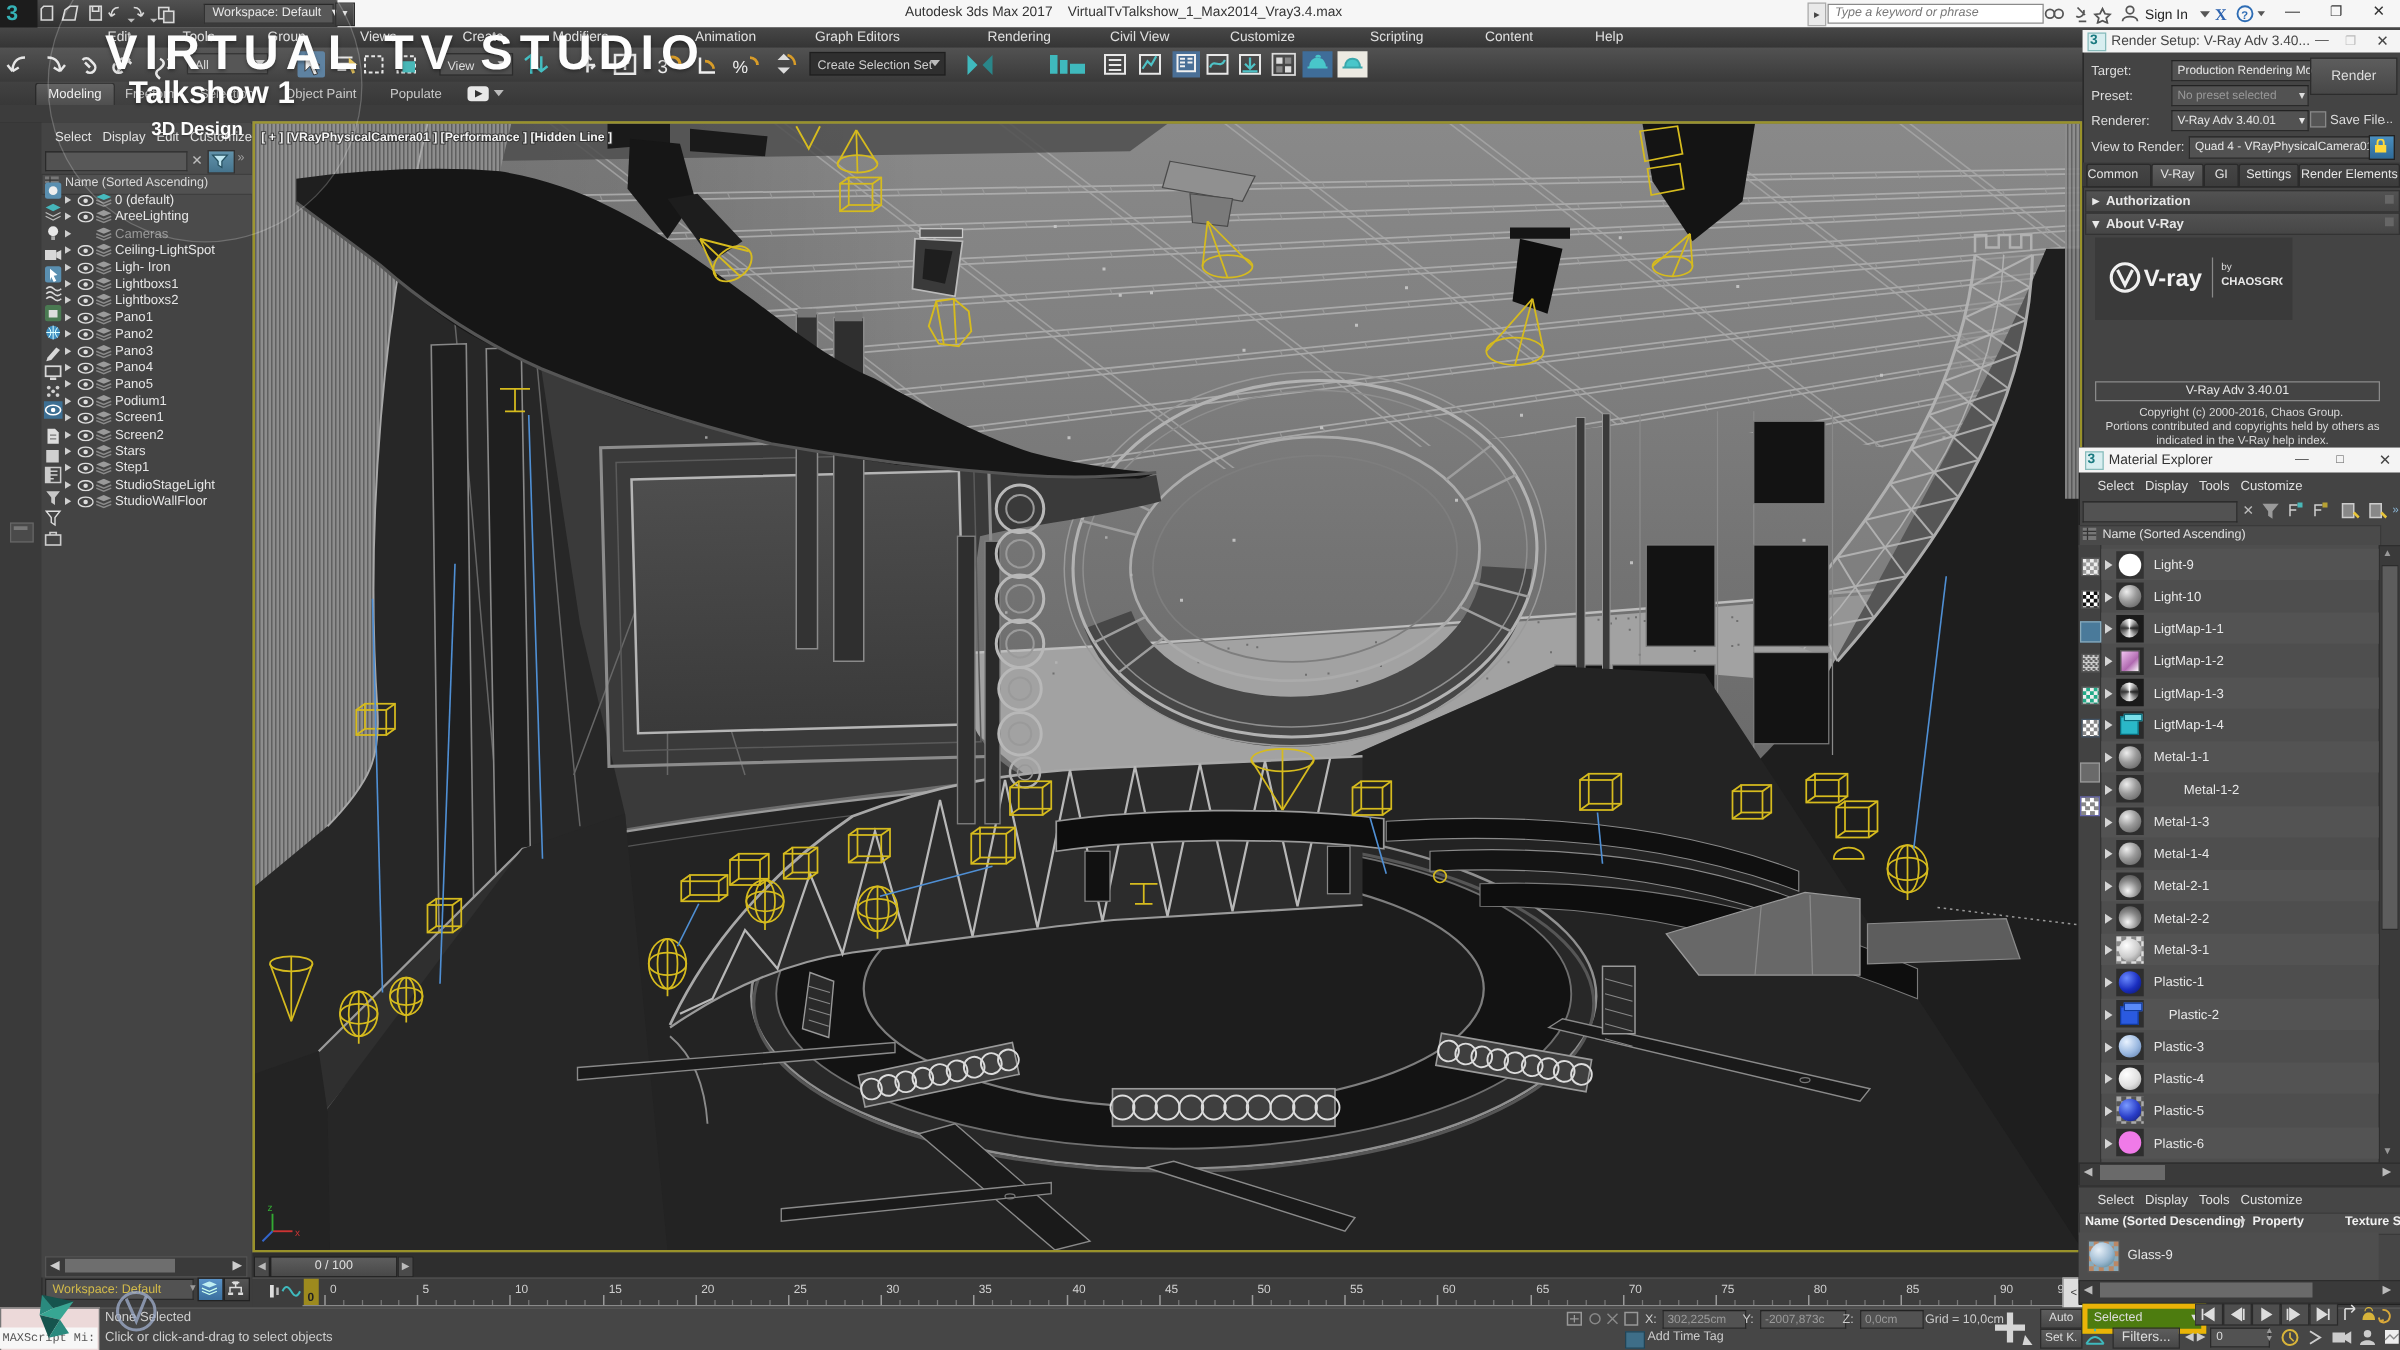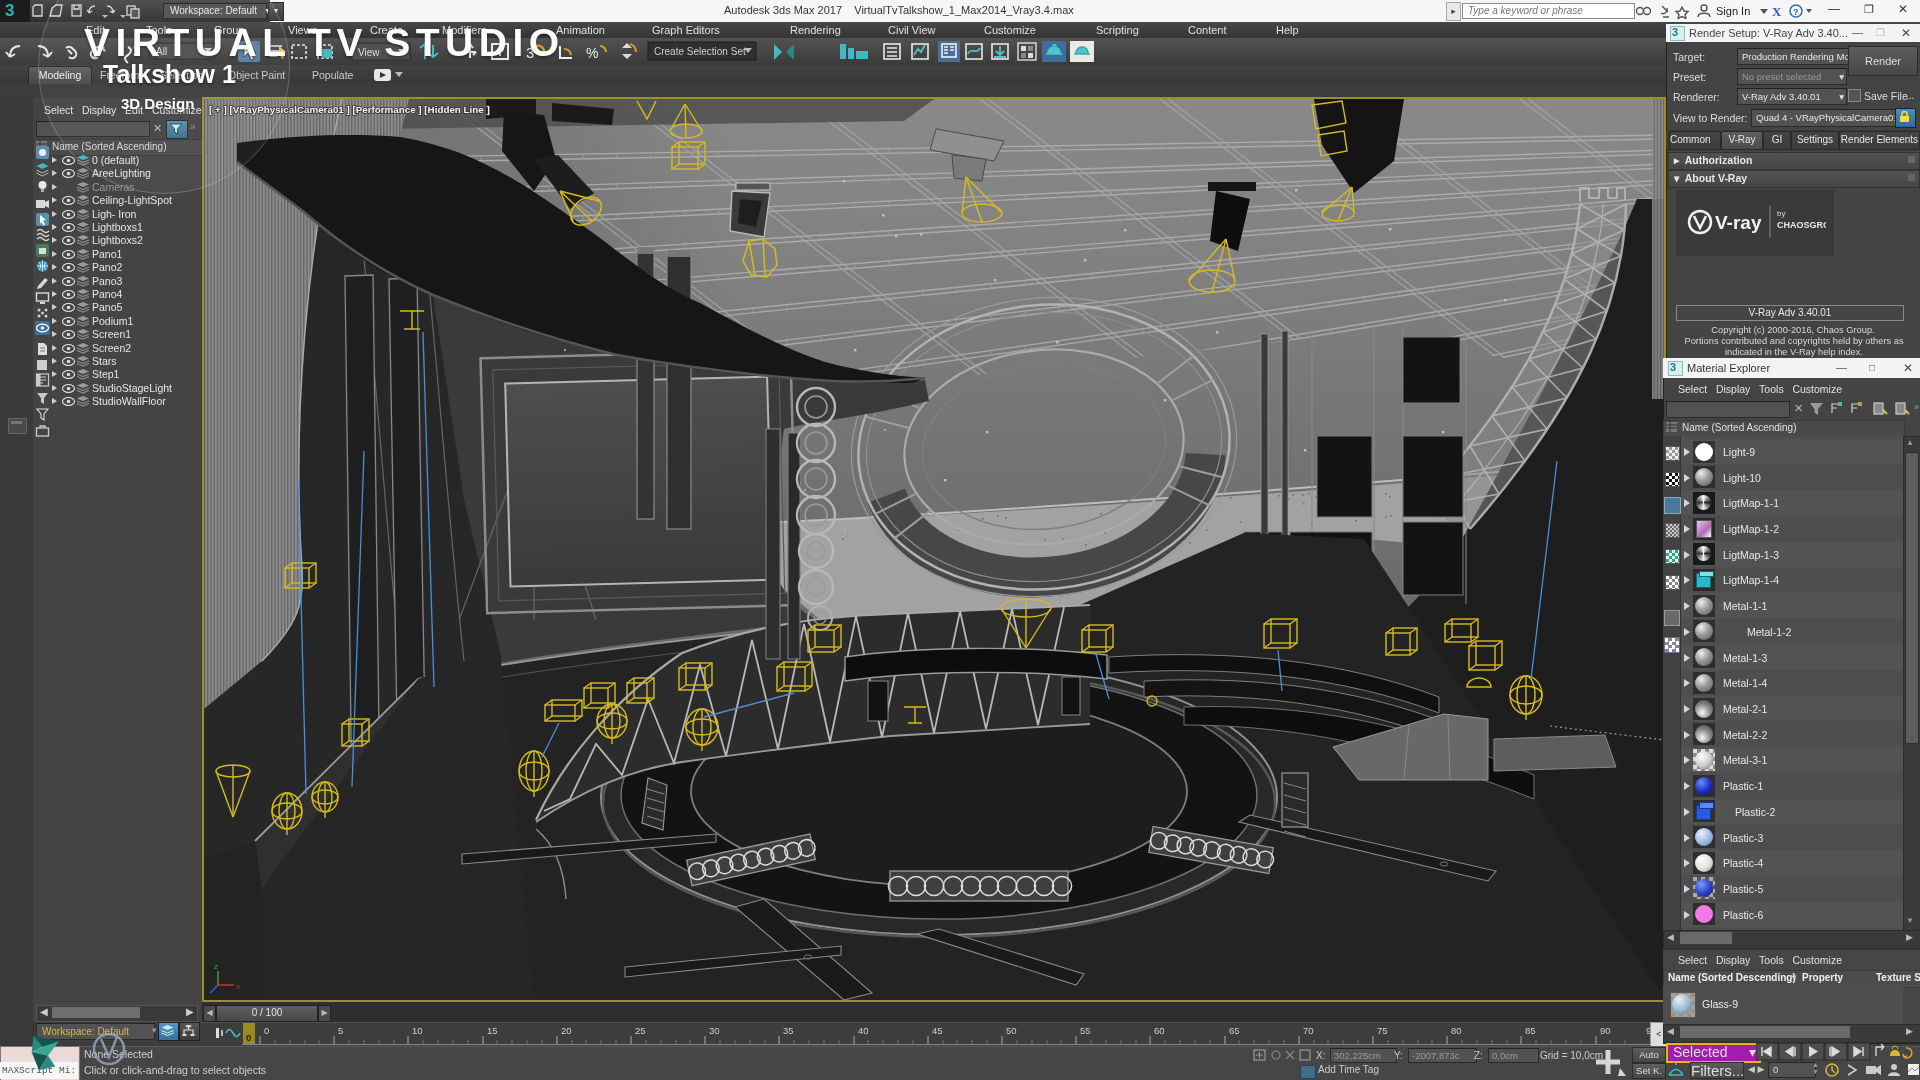--- a/index.html
+++ b/index.html
@@ -1812,41 +1812,41 @@
 <div class="a tx" style="left:1876px;top:972px;color:#f0f0f0;font-size:10px;font-weight:bold;">Texture Siz</div>
 <div class="a" style="left:1663px;top:986px;width:240px;height:38px;background:#4e4e4e;"></div>
 <div class="a" style="left:1670px;top:992px;width:24px;height:24px;background:repeating-conic-gradient(#b86 0 25%,#8ab 0 50%) 0 0/8px 8px;border:1px solid #555;"></div>
 <div class="a" style="left:1672px;top:994px;width:20px;height:20px;border-radius:50%;background:radial-gradient(circle at 35% 30%,#e8f0f8,#9ab8d0 55%,#46788a);"></div>
 <div class="a tx" style="left:1702px;top:998px;color:#e8e8e8;font-size:10.5px;">Glass-9</div>
 <div class="a" style="left:1663px;top:1024px;width:257px;height:17px;background:#3a3a3a;border:1px solid #2c2c2c;"></div>
 <div class="a tx" style="left:1667px;top:1026px;color:#bbb;font-size:9px;">◀</div>
 <div class="a" style="left:1680px;top:1026px;width:170px;height:12px;background:#6a6a6a;"></div>
 <div class="a tx" style="left:1906px;top:1026px;color:#bbb;font-size:9px;">▶</div>
 
-<div class="a" style="left:1666px;top:1043px;width:86px;height:16px;background:#a21caf;border:2px solid #eab308;color:#ddd;font-size:14px;line-height:15px;padding-left:5px;">Selected<span style="float:right;margin-right:3px;">▾</span></div>
+<div class="a" style="left:1666px;top:1043px;width:86px;height:16px;background:#4d7c0f;border:4px solid #eab308;color:#ddd;font-size:10px;line-height:15px;padding-left:5px;">Selected<span style="float:right;margin-right:3px;">▾</span></div>
 <svg class="a" style="left:1756px;top:1043px" width="164" height="18" viewBox="0 0 164 18">
       <rect x="0" y="0" width="22" height="17" fill="#4e4e4e" stroke="#2a2a2a"></rect>
       <path d="M6,4 v9 m9,-9 l-7,4.5 7,4.5 z" stroke="#ddd" fill="#ddd" stroke-width="1.4"></path>
       <rect x="23" y="0" width="22" height="17" fill="#4e4e4e" stroke="#2a2a2a"></rect>
       <path d="M37,4 l-7,4.5 7,4.5 z M39,4 v9" stroke="#ddd" fill="#ddd" stroke-width="1.4"></path>
       <rect x="46" y="0" width="22" height="17" fill="#4e4e4e" stroke="#2a2a2a"></rect>
       <path d="M53,3 l9,5.5 -9,5.5 z" fill="#ddd"></path>
       <rect x="69" y="0" width="22" height="17" fill="#4e4e4e" stroke="#2a2a2a"></rect>
       <path d="M76,4 l7,4.5 -7,4.5 z M74,4 v9" stroke="#ddd" fill="#ddd" stroke-width="1.4"></path>
       <rect x="92" y="0" width="22" height="17" fill="#4e4e4e" stroke="#2a2a2a"></rect>
       <path d="M98,4 l7,4.5 -7,4.5 z M107,4 v9" stroke="#ddd" fill="#ddd" stroke-width="1.4"></path>
       <path d="M120,4 h8 m0,0 l-3,-3 m3,3 l-3,3 M120,13 v-9" stroke="#ddd" fill="none" stroke-width="1.3"></path>
       <path d="M134,13 c0,-4 2,-6 5,-6 c3,0 5,2 5,6 z" fill="#d8b43a"></path>
       <path d="M136,6 a3,3 0 0 1 6,0" stroke="#d8b43a" fill="none"></path>
       <path d="M150,5 a5,5 0 1 1 -2,9 m0,0 l-1,-3 m1,3 l3,-1" stroke="#d8a83a" fill="none" stroke-width="1.5"></path>
     </svg>
 <svg class="a" style="left:1666px;top:1062px" width="20" height="16">
       <path d="M3,13 q7,-11 14,0 M3,13 h14 M10,3 v-2" stroke="#3fb9bd" fill="none" stroke-width="1.6"></path>
     </svg>
-<div class="a btn tx" style="left:1690px;top:1062px;width:52px;height:15px;font-size:15px;text-align:center;line-height:15px;">Filters...</div>
+<div class="a btn tx" style="left:1690px;top:1062px;width:52px;height:15px;font-size:11px;text-align:center;line-height:15px;">Filters...</div>
 <div class="a tx" style="left:1748px;top:1064px;color:#ccc;font-size:9px;">◀ ▶</div>
 <div class="a sunk tx" style="left:1768px;top:1062px;width:42px;height:14px;font-size:9.5px;line-height:14px;padding-left:4px;color:#ddd;">0</div>
 <div class="a tx" style="left:1812px;top:1061px;color:#999;font-size:7px;">▲<br>▼</div>
 <svg class="a" style="left:1824px;top:1061px" width="96" height="18" viewBox="0 0 96 18">
       <circle cx="8" cy="9" r="6" fill="none" stroke="#d8b43a" stroke-width="1.6"></circle>
       <path d="M8,5 v4 l3,3" stroke="#d8b43a" fill="none" stroke-width="1.4"></path>
       <path d="M24,4 l8,5 -8,5" fill="none" stroke="#ccc" stroke-width="1.6"></path>
       <rect x="42" y="5" width="10" height="8" fill="#ccc"></rect>
       <path d="M52,7 l5,-3 v10 l-5,-3" fill="#ccc"></path>
       <circle cx="70" cy="6" r="3" fill="#ccc"></circle>

